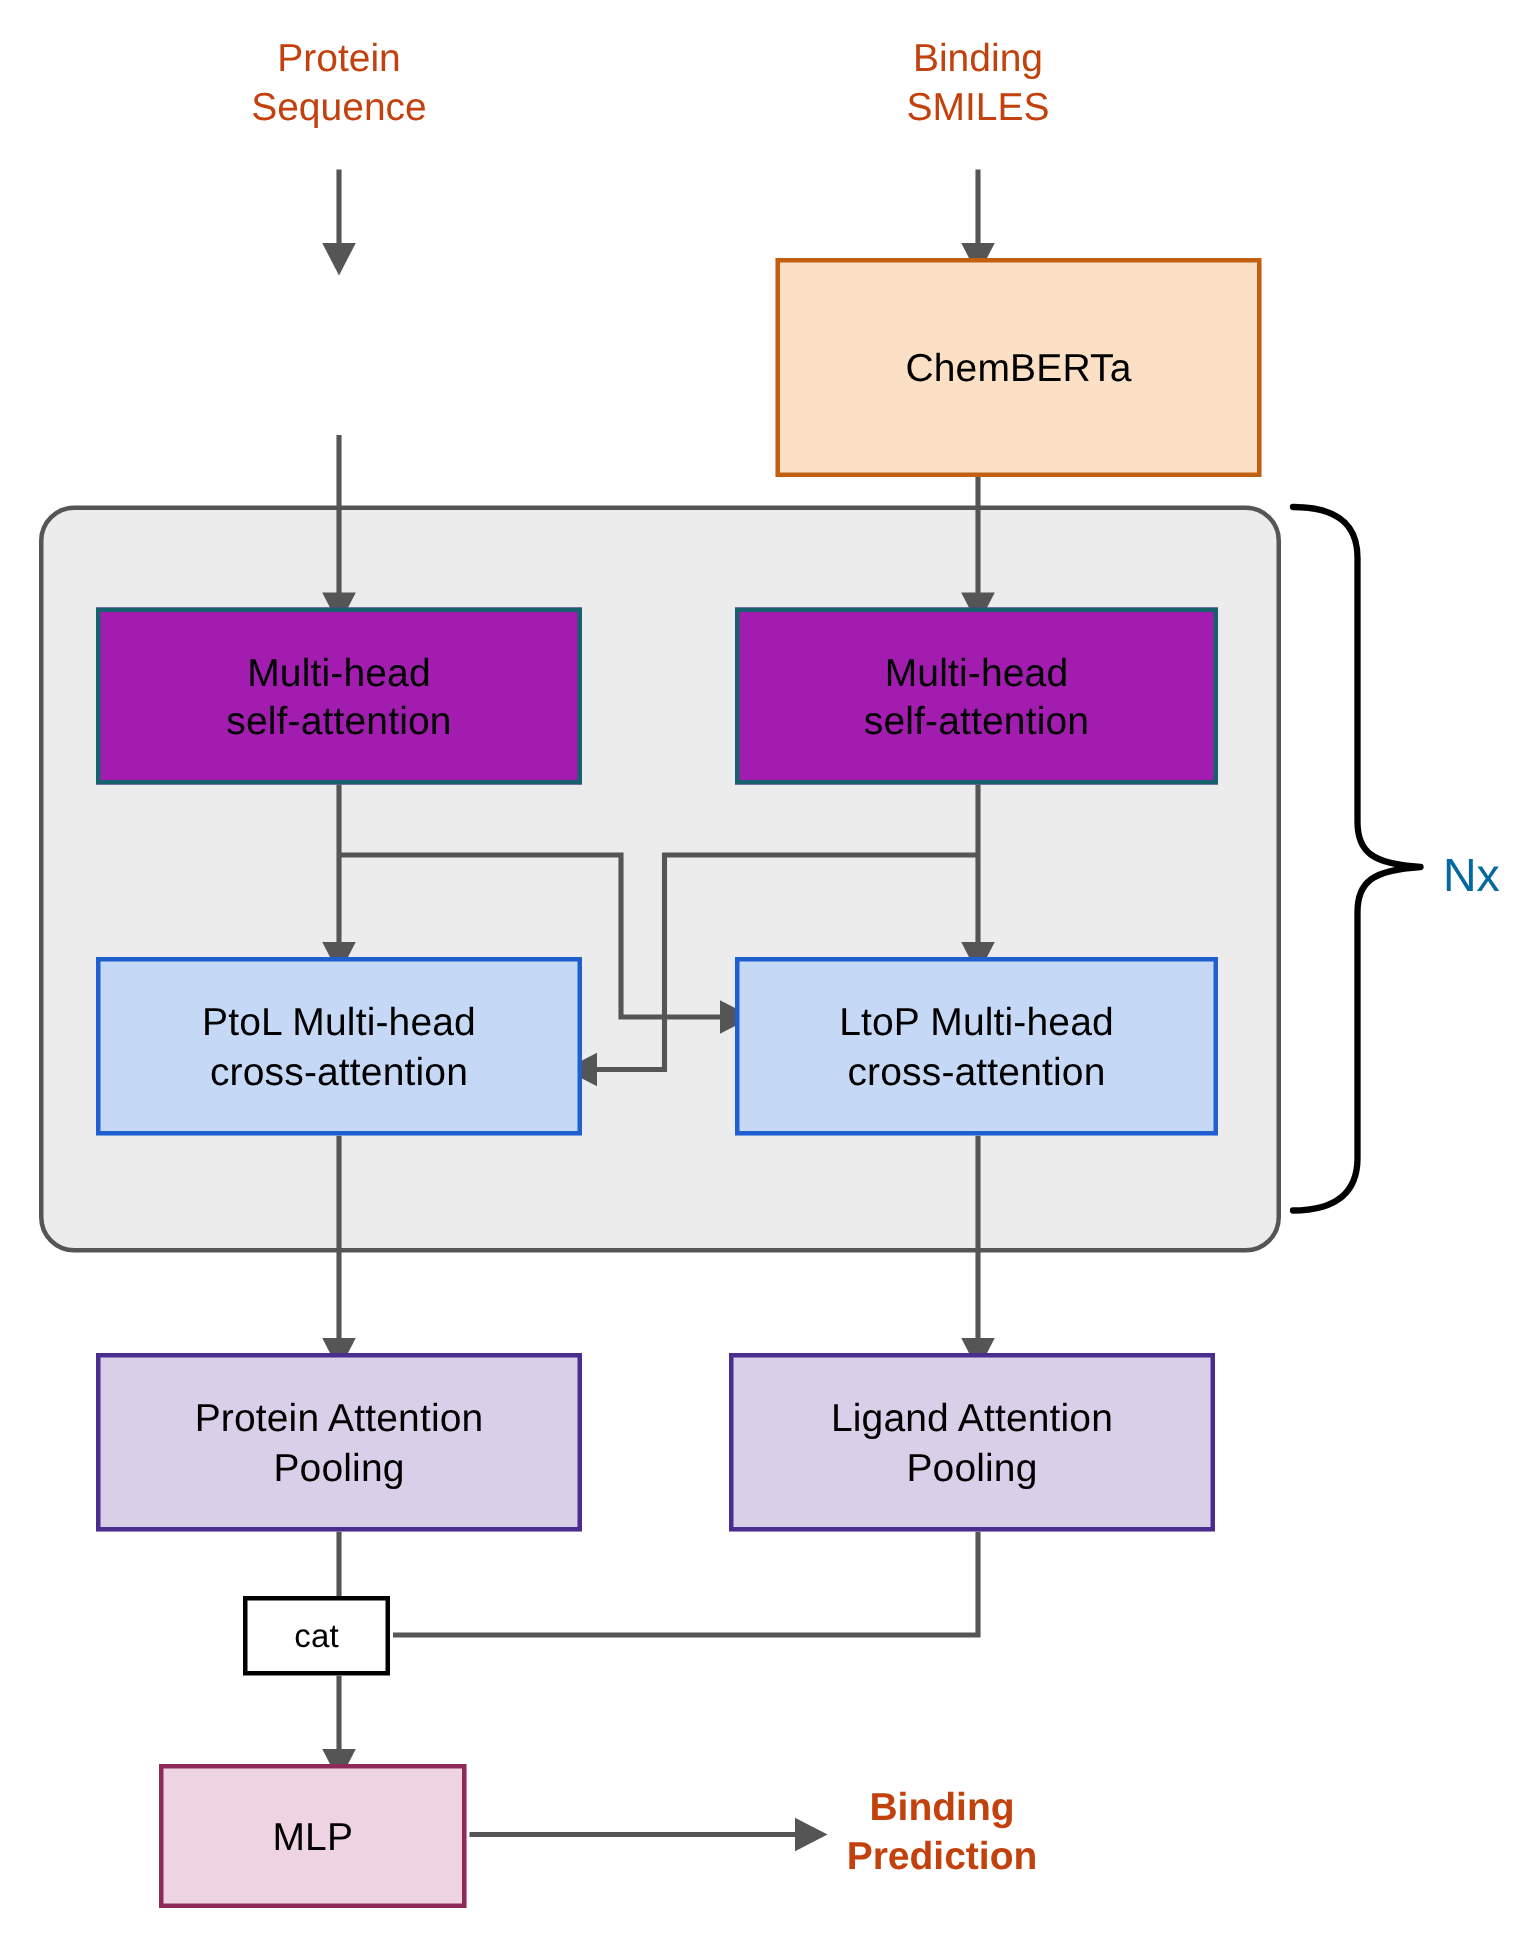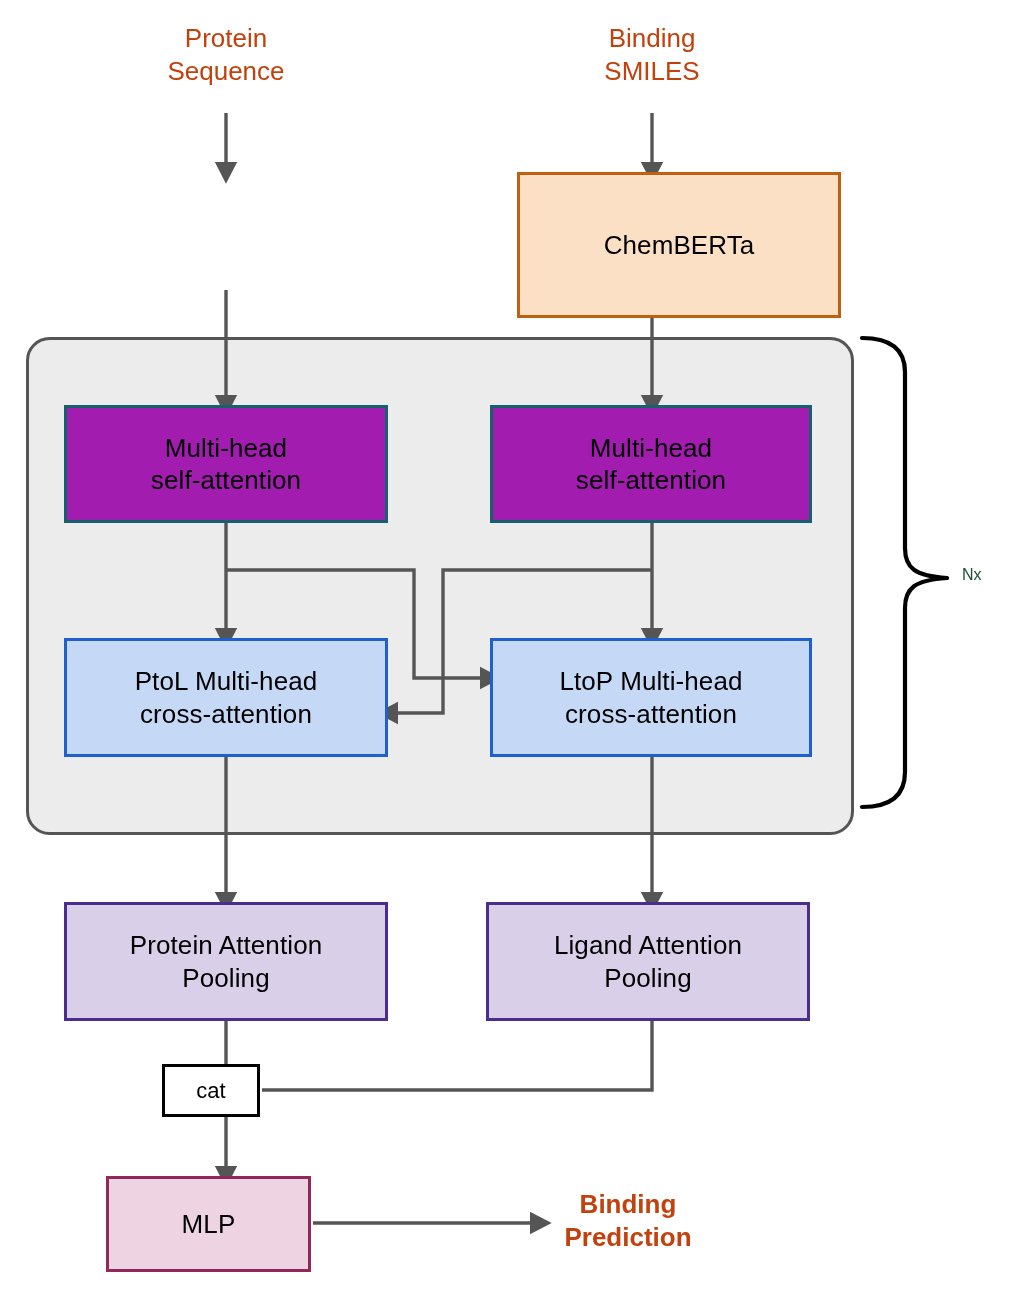--- a/index.html
+++ b/index.html
@@ -19,21 +19,21 @@
   .n-teal   { background:#a21caf; border:3px solid #17606e; }
   .n-blue   { background:#c5d9f7; border:3px solid #1f5fd0; }
   .n-purple { background:#d9cfe8; border:3px solid #4b2d8f; }
   .n-pink   { background:#eed3e2; border:3px solid #8e2a5a; }
   .n-white  { background:#ffffff; border:3px solid #000000; font-size:22px; }
 
   .freetext {
     position:absolute; text-align:center; white-space:pre-line;
     font-size:26px; line-height:1.25; color:#c2410c;
   }
-  .nxlabel { position:absolute; font-size:16px; color:#14532d; }
+  .nxlabel { position:absolute; font-size:31px; color:#0369a1; }
 </style>
 </head>
 <body>
 
 <div id="stage">
 
   <svg class="layer" viewBox="0 0 1012 1296" xmlns="http://www.w3.org/2000/svg">
     <defs>
       <marker id="ah" markerWidth="9" markerHeight="9" refX="1.2" refY="3.6" orient="auto" markerUnits="strokeWidth">
         <path d="M0,0.3 L0,6.9 L6.4,3.6 z" fill="#555555"></path>

